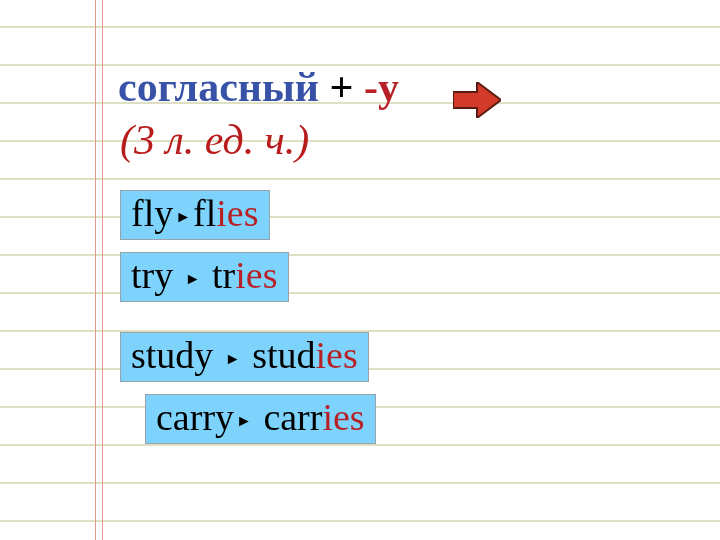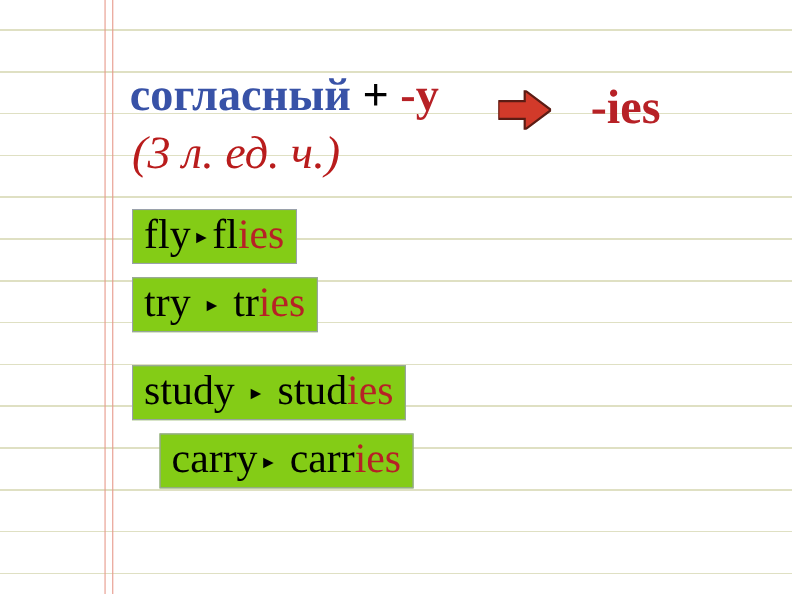--- a/index.html
+++ b/index.html
@@ -86,21 +86,21 @@
     left: 537px;
     top: 72px;
     font-size: 44px;
     font-weight: bold;
     color: #b72126;
   }
 
   .ex-box {
     position: absolute;
     left: 120px;
-    background: #84cc16;
+    background: #7dd3fc;
     border: 1px solid #9aa1ab;
     padding: 3px 10px 5px 10px;
     font-size: 38px;
     line-height: 1.05;
     color: #000;
   }
 
   .ex-box .tri {
     display: inline-block;
     font-size: 16px;
@@ -127,21 +127,20 @@
     </div>
 
     <div class="sub">(3 л. ед. ч.)</div>
 
     <div class="big-arrow">
       <svg width="48" height="36" viewBox="0 0 48 36">
         <polygon points="0,10 24,10 24,0 48,18 24,36 24,26 0,26" fill="#d23a2a" stroke="#5b1c14" stroke-width="2" stroke-linejoin="miter"></polygon>
       </svg>
     </div>
 
-    <div class="ies">-ies</div>
 
     <div class="ex-box ex1">
       <span>fly</span><span class="tri">►</span><span>fl</span><span class="red">ies</span>
     </div>
 
     <div class="ex-box ex2">
       <span>try</span> <span class="tri">►</span> <span>tr</span><span class="red">ies</span>
     </div>
 
     <div class="ex-box ex3">

